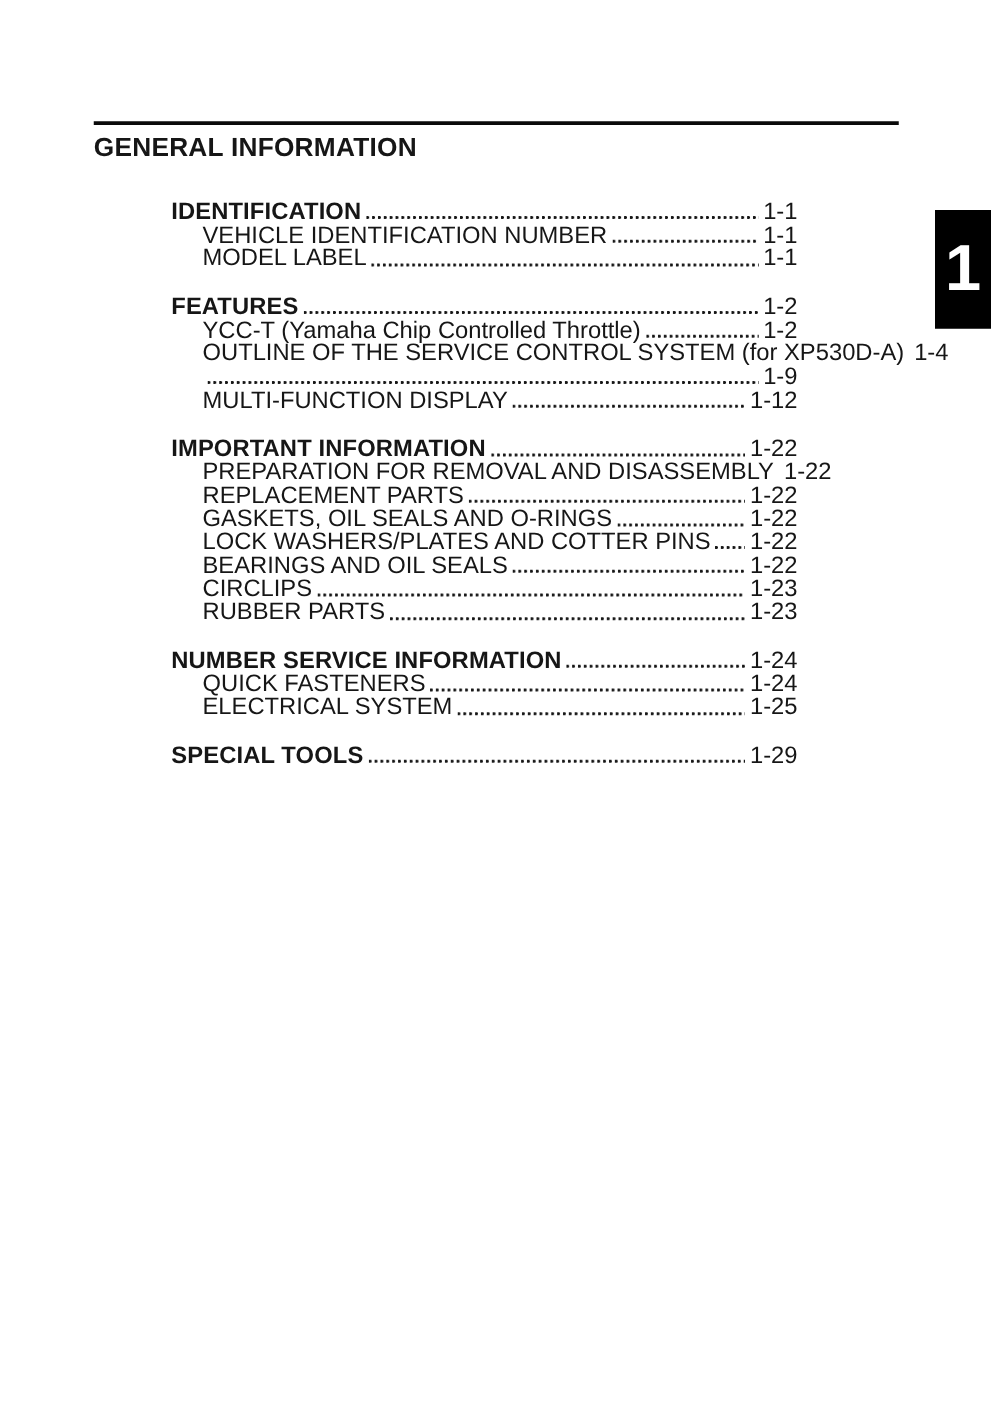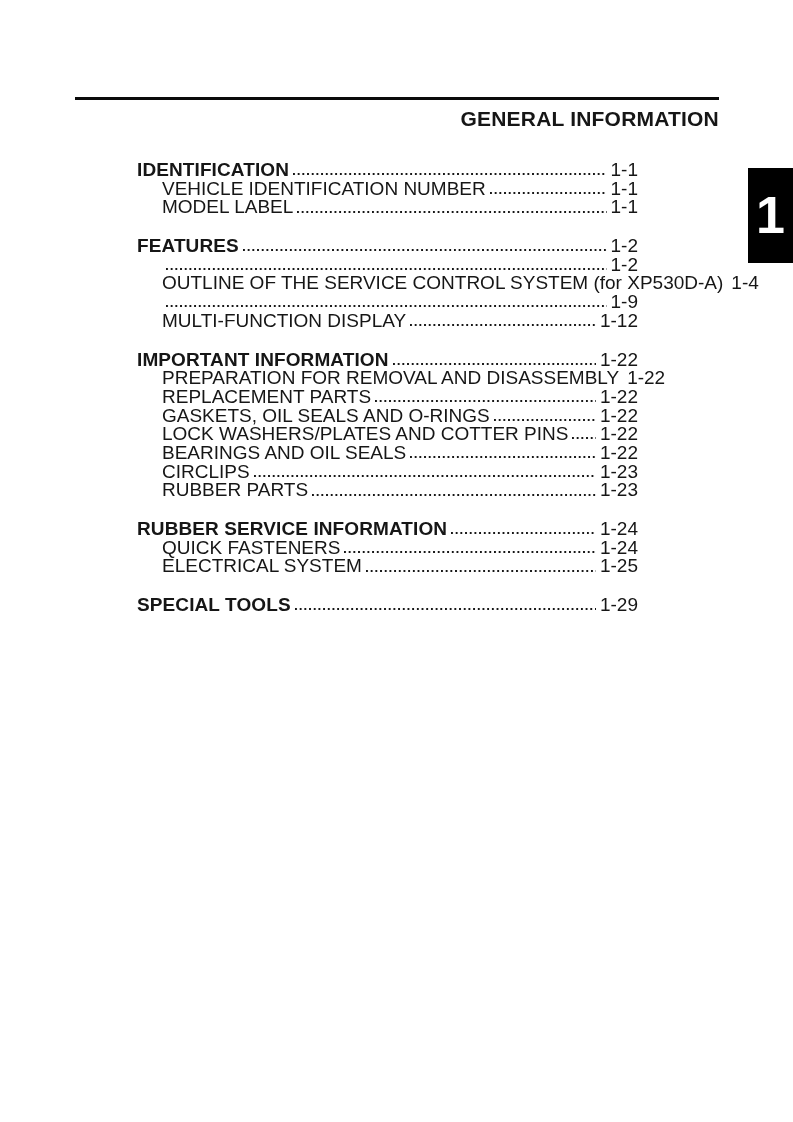--- a/index.html
+++ b/index.html
@@ -13,21 +13,21 @@
   }
   .page { position: absolute; inset: 0; background: var(--bg, #ffffff); }
 
   .rule {
     position: absolute; left: 75px; top: 97px;
     width: 644px; height: 3px;
     background: var(--rule, #0a0a0a);
   }
   .title {
     position: absolute; left: 75px; top: 107px; width: 644px;
-    text-align: right;
+    text-align: left;
     font-size: 21px; font-weight: bold; letter-spacing: 0.2px;
     color: var(--text, #161616);
   }
 
   .chapter-tab {
     position: absolute; left: 748px; top: 168px;
     width: 45px; height: 95px;
     background: var(--tab-bg, #000000);
     display: flex; align-items: center; justify-content: center;
   }
@@ -91,20 +91,21 @@
     <span class="pageno">1-1</span>
   </div>
       </div>
       <div class="section">
         <div class="row head">
     <span class="label">FEATURES</span>
     <span class="leader"></span>
     <span class="pageno">1-2</span>
   </div>
         <div class="row sub">
+    <span class="label">YCC-T (Yamaha Chip Controlled Throttle)</span>
     <span class="leader"></span>
     <span class="pageno">1-2</span>
   </div>
         <div class="row sub">
     <span class="label">OUTLINE OF THE SERVICE CONTROL SYSTEM (for XP530D-A)</span>
     <span class="leader"></span>
     <span class="pageno">1-4</span>
   </div>
         <div class="row sub">
     <span class="leader"></span>
@@ -153,21 +154,21 @@
     <span class="pageno">1-23</span>
   </div>
         <div class="row sub">
     <span class="label">RUBBER PARTS</span>
     <span class="leader"></span>
     <span class="pageno">1-23</span>
   </div>
       </div>
       <div class="section">
         <div class="row head">
-    <span class="label">RUBBER SERVICE INFORMATION</span>
+    <span class="label">NUMBER SERVICE INFORMATION</span>
     <span class="leader"></span>
     <span class="pageno">1-24</span>
   </div>
         <div class="row sub">
     <span class="label">QUICK FASTENERS</span>
     <span class="leader"></span>
     <span class="pageno">1-24</span>
   </div>
         <div class="row sub">
     <span class="label">ELECTRICAL SYSTEM</span>

